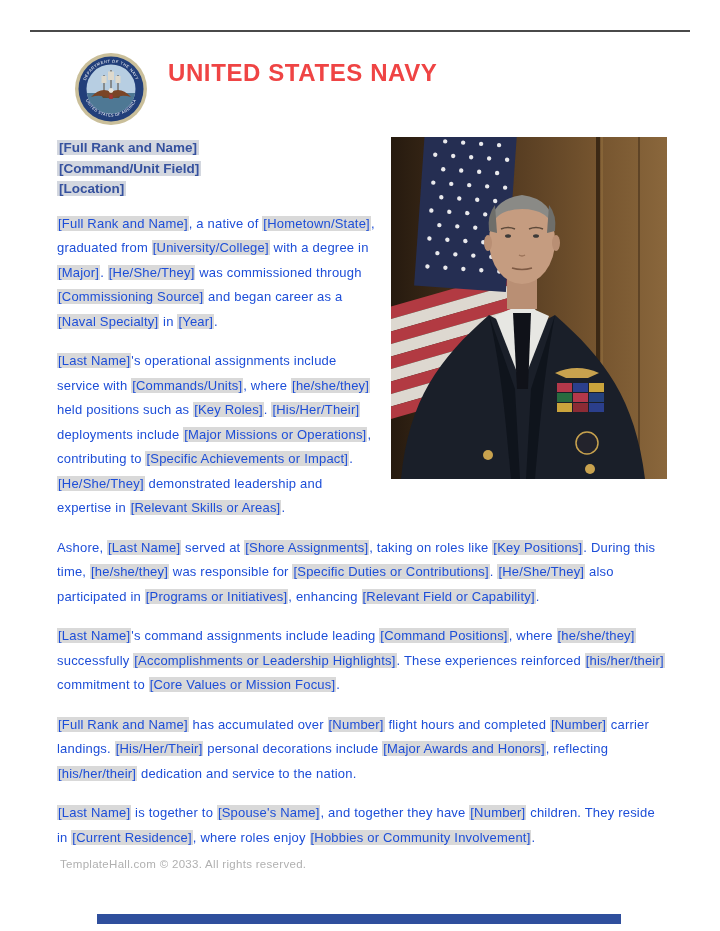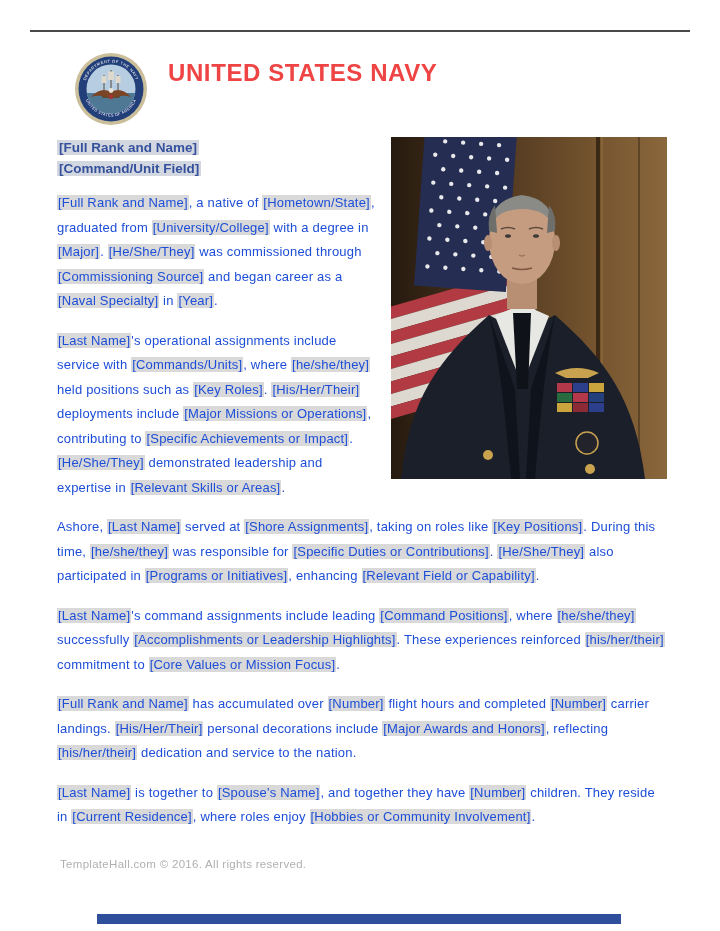--- a/index.html
+++ b/index.html
@@ -197,27 +197,28 @@
         </g>
         <circle cx="196" cy="306" r="11" fill="#23232c" stroke="#c8a24e" stroke-width="1.5"></circle>
         <circle cx="97" cy="318" r="5" fill="#c8a24e"></circle>
         <circle cx="199" cy="332" r="5" fill="#c8a24e"></circle>
       </g>
     </svg>
 
     <div class="info-block">
         <div><span class="hl-blue">[Full Rank and Name]</span></div>
         <div><span class="hl-blue">[Command/Unit Field]</span></div>
+        <div><span class="hl-blue">[Location]</span></div>
       </div>
 
     <div>
         <p class="bio"><span class="hl">[Full Rank and Name]</span><span>, a native of </span><span class="hl">[Hometown/State]</span><span>, graduated from </span><span class="hl">[University/College]</span><span> with a degree in </span><span class="hl">[Major]</span><span>. </span><span class="hl">[He/She/They]</span><span> was commissioned through </span><span class="hl">[Commissioning Source]</span><span> and began career as a </span><span class="hl">[Naval Specialty]</span><span> in </span><span class="hl">[Year]</span><span>.</span></p>
         <p class="bio"><span class="hl">[Last Name]</span><span>'s operational assignments include service with </span><span class="hl">[Commands/Units]</span><span>, where </span><span class="hl">[he/she/they]</span><span> held positions such as </span><span class="hl">[Key Roles]</span><span>. </span><span class="hl">[His/Her/Their]</span><span> deployments include </span><span class="hl">[Major Missions or Operations]</span><span>, contributing to </span><span class="hl">[Specific Achievements or Impact]</span><span>. </span><span class="hl">[He/She/They]</span><span> demonstrated leadership and expertise in </span><span class="hl">[Relevant Skills or Areas]</span><span>.</span></p>
         <p class="bio"><span>Ashore, </span><span class="hl">[Last Name]</span><span> served at </span><span class="hl">[Shore Assignments]</span><span>, taking on roles like </span><span class="hl">[Key Positions]</span><span>. During this time, </span><span class="hl">[he/she/they]</span><span> was responsible for </span><span class="hl">[Specific Duties or Contributions]</span><span>. </span><span class="hl">[He/She/They]</span><span> also participated in </span><span class="hl">[Programs or Initiatives]</span><span>, enhancing </span><span class="hl">[Relevant Field or Capability]</span><span>.</span></p>
         <p class="bio"><span class="hl">[Last Name]</span><span>'s command assignments include leading </span><span class="hl">[Command Positions]</span><span>, where </span><span class="hl">[he/she/they]</span><span> successfully </span><span class="hl">[Accomplishments or Leadership Highlights]</span><span>. These experiences reinforced </span><span class="hl">[his/her/their]</span><span> commitment to </span><span class="hl">[Core Values or Mission Focus]</span><span>.</span></p>
         <p class="bio"><span class="hl">[Full Rank and Name]</span><span> has accumulated over </span><span class="hl">[Number]</span><span> flight hours and completed </span><span class="hl">[Number]</span><span> carrier landings. </span><span class="hl">[His/Her/Their]</span><span> personal decorations include </span><span class="hl">[Major Awards and Honors]</span><span>, reflecting </span><span class="hl">[his/her/their]</span><span> dedication and service to the nation.</span></p>
         <p class="bio"><span class="hl">[Last Name]</span><span> is together to </span><span class="hl">[Spouse's Name]</span><span>, and together they have </span><span class="hl">[Number]</span><span> children. They reside in </span><span class="hl">[Current Residence]</span><span>, where roles enjoy </span><span class="hl">[Hobbies or Community Involvement]</span><span>.</span></p>
       </div>
   </div>
 
-  <div class="footer">TemplateHall.com © 2016. All rights reserved.</div>
+  <div class="footer">TemplateHall.com © 2033. All rights reserved.</div>
   <div class="footer-bar"></div>
 </div>
 
 </body></html>

